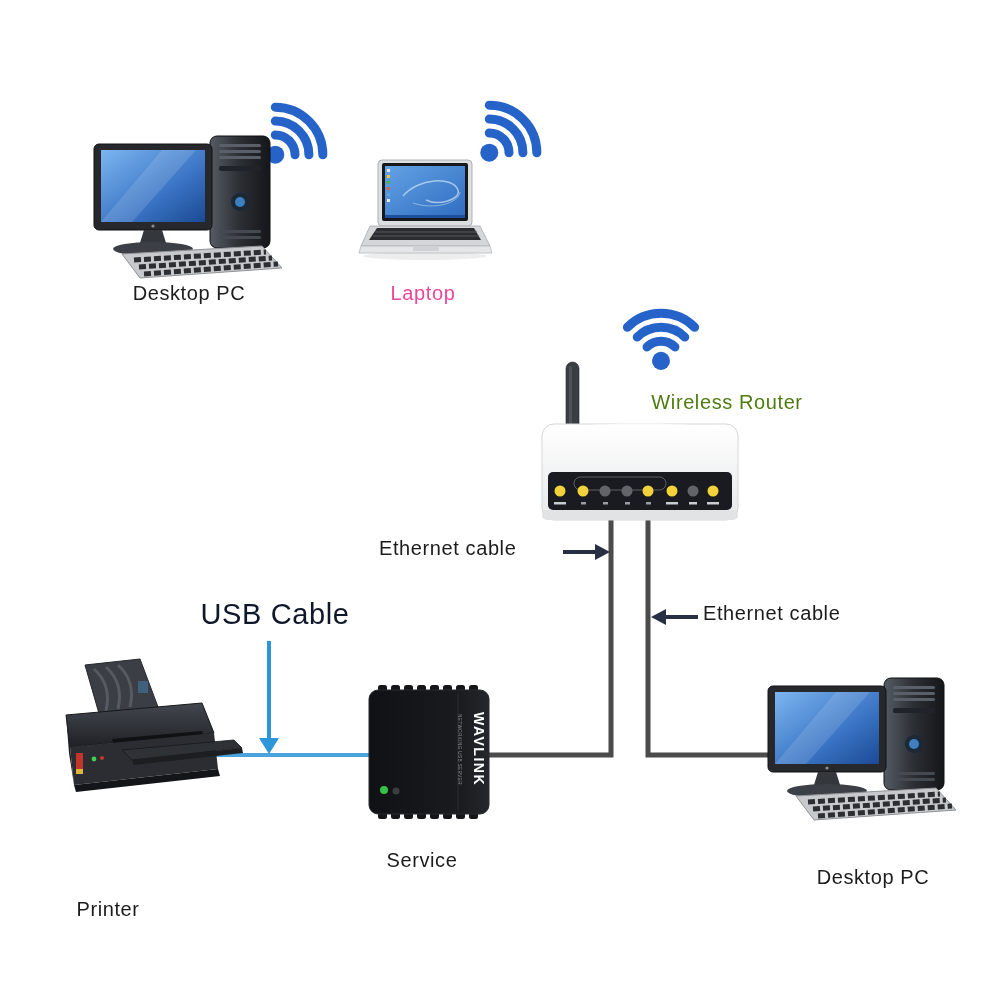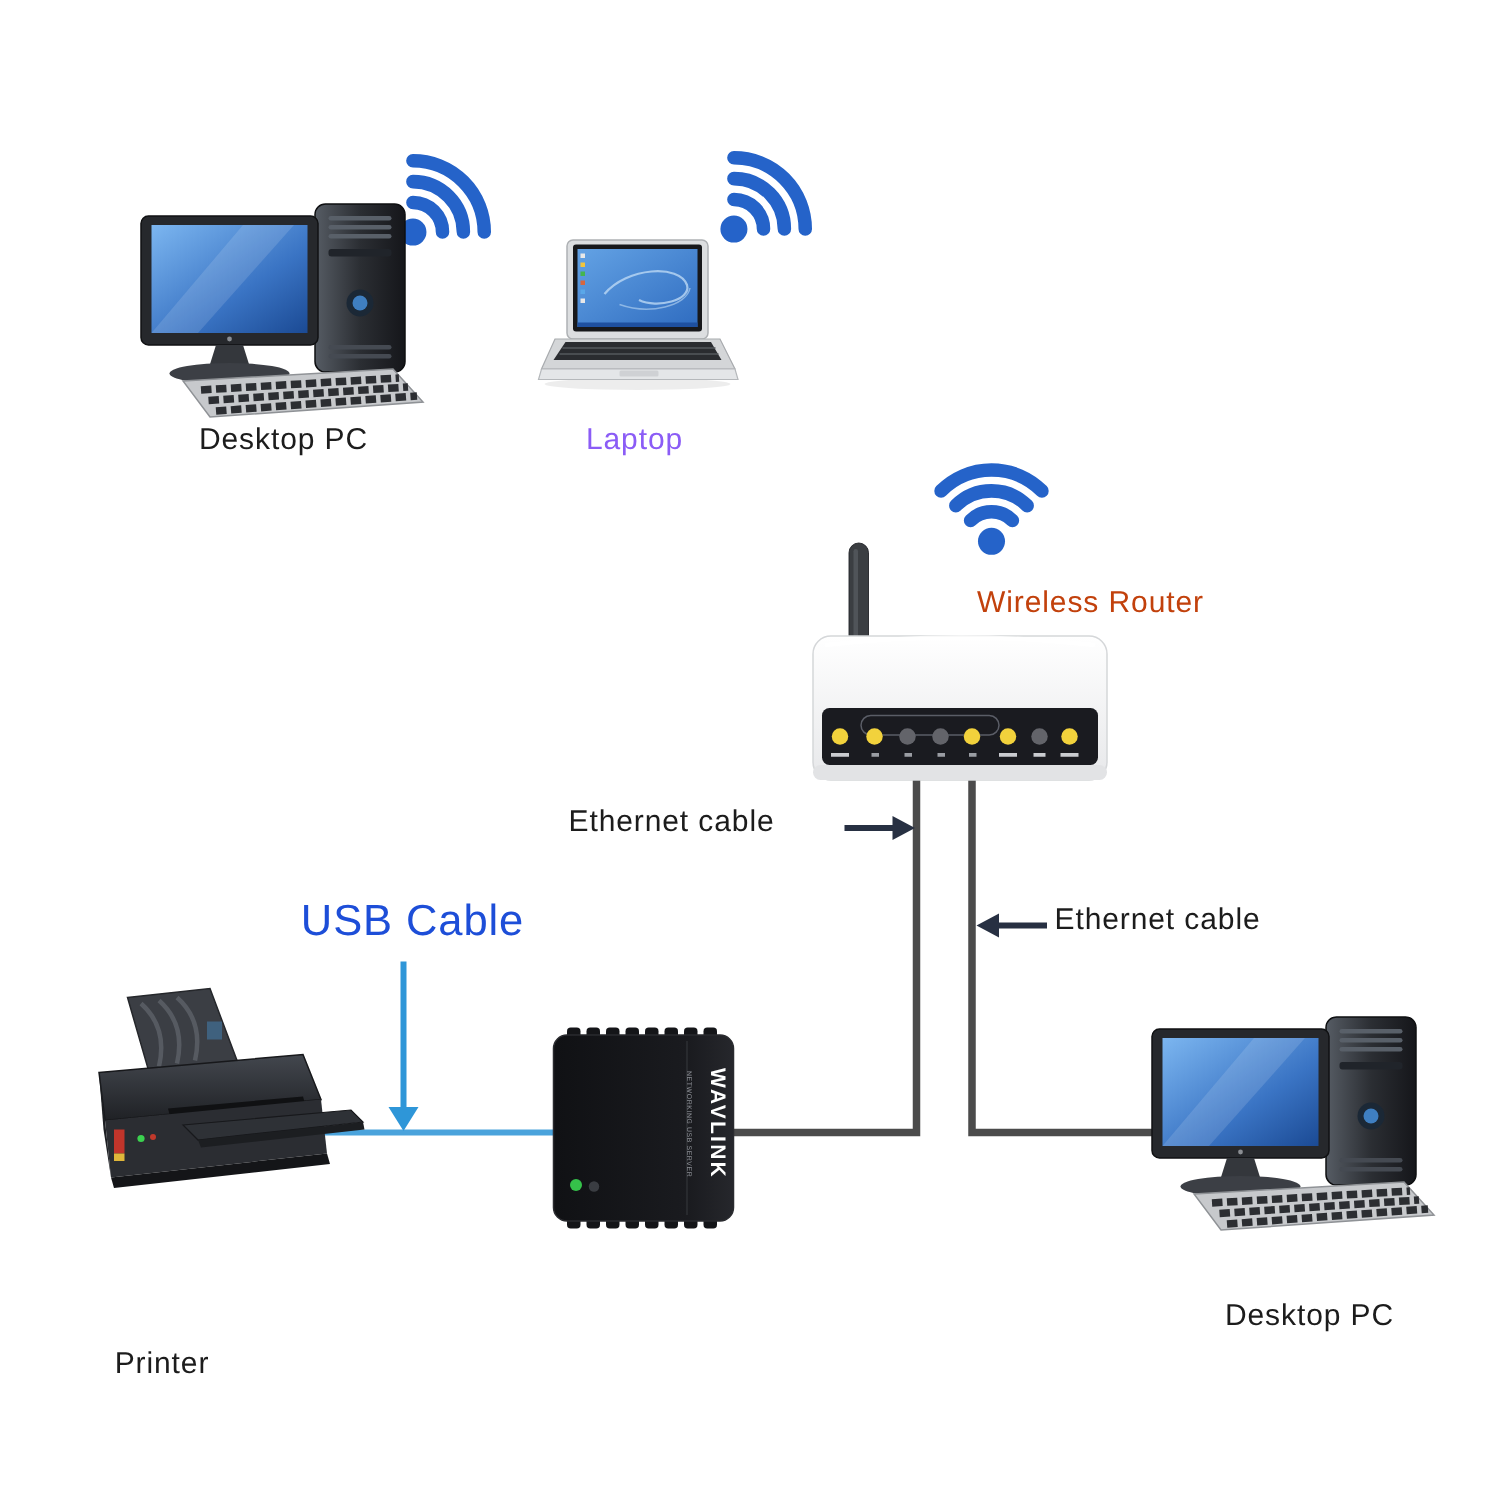--- a/index.html
+++ b/index.html
@@ -240,23 +240,24 @@
       <polygon points="52,100 70,100 75,116 47,116" fill="#34373c"></polygon>
       <ellipse cx="61" cy="119" rx="40" ry="7" fill="#3c3f45"></ellipse>
       <polygon points="30,124 170,116 190,138 48,148" fill="#c7c9cc" stroke="#8f9296" stroke-width="1"></polygon>
       <path d="M42 130 L174 122" stroke="#2c2e32" stroke-width="5" stroke-dasharray="7 3" fill="none"></path>
       <path d="M47 137 L180 128" stroke="#2c2e32" stroke-width="5" stroke-dasharray="7 3" fill="none"></path>
       <path d="M52 144 L186 134" stroke="#2c2e32" stroke-width="5" stroke-dasharray="7 3" fill="none"></path>
     </svg>
   </div>
 
   <div class="label centered" style="left: 189px; top: 282px; color: rgb(28, 28, 28);">Desktop PC</div>
-  <div class="label centered" style="left: 423px; top: 282px; color: #8b5cf6;">Laptop</div>
-  <div class="label centered" style="left: 727px; top: 391px; color: #c2410c;">Wireless Router</div>
+  <div class="label centered" style="left: 423px; top: 282px; color: #ec4899;">Laptop</div>
+  <div class="label centered" style="left: 727px; top: 391px; color: #4d7c0f;">Wireless Router</div>
   <div class="label" style="left: 379px; top: 537px; color: rgb(28, 28, 28);">Ethernet cable</div>
   <div class="label" style="left: 703px; top: 602px; color: rgb(28, 28, 28);">Ethernet cable</div>
-  <div class="label centered" style="left: 275px; top: 599px; font-size: 29px; color: #1d4ed8;">USB Cable</div>
+  <div class="label centered" style="left: 275px; top: 599px; font-size: 29px; color: #0f172a;">USB Cable</div>
   <div class="label centered" style="left: 108px; top: 898px; color: rgb(28, 28, 28);">Printer</div>
   <div class="label centered nps-label" style="left: 422px; top: 845px; color: rgb(28, 28, 28);">
+    <div>Service</div>
   </div>
   <div class="label centered" style="left: 873px; top: 866px; color: rgb(28, 28, 28);">Desktop PC</div>
 
 </div>
 
 </body></html>

